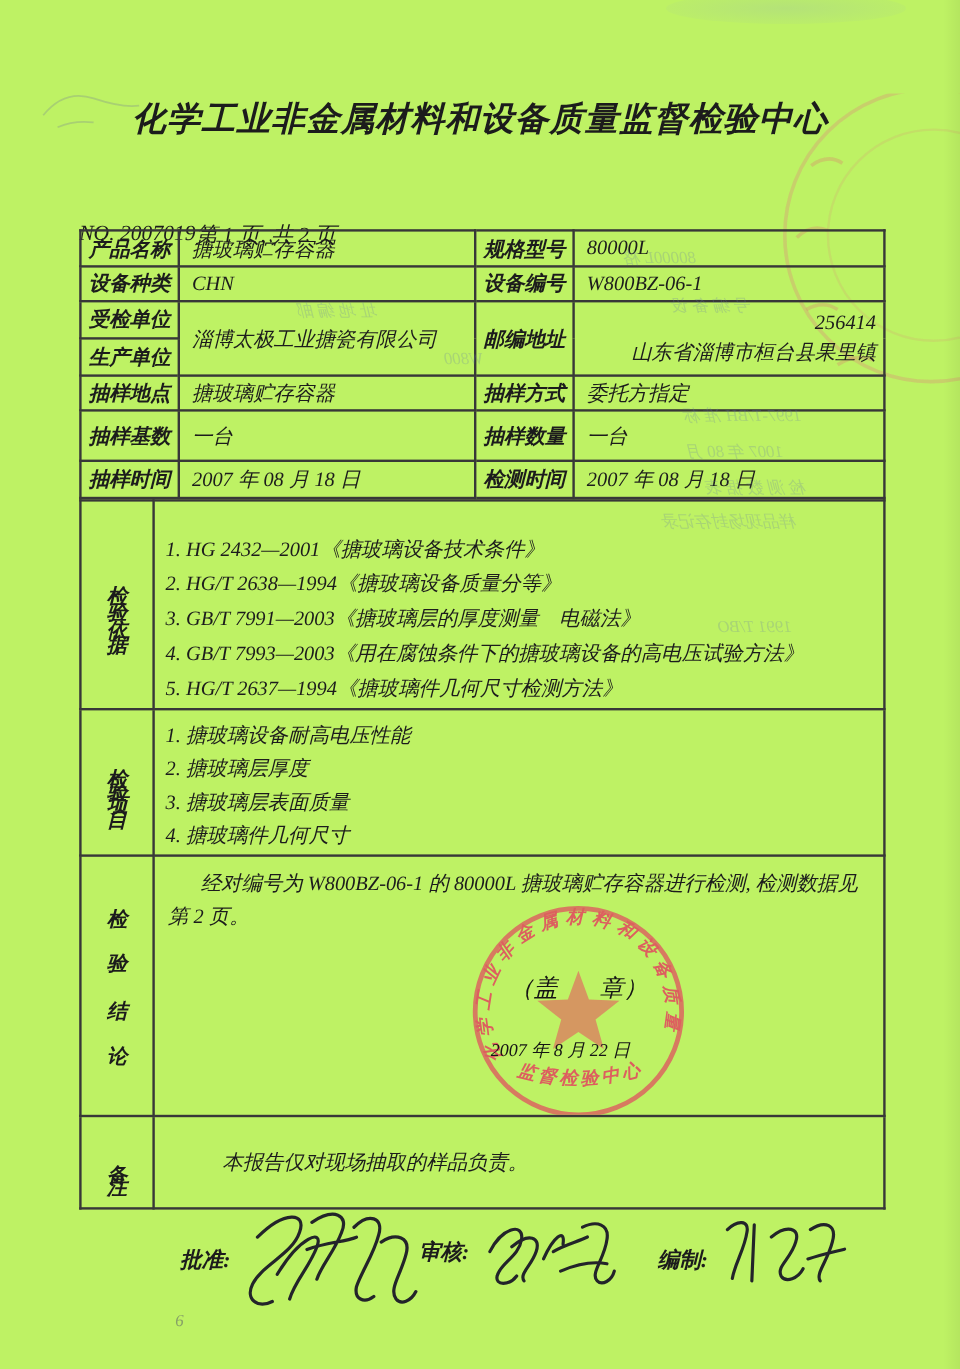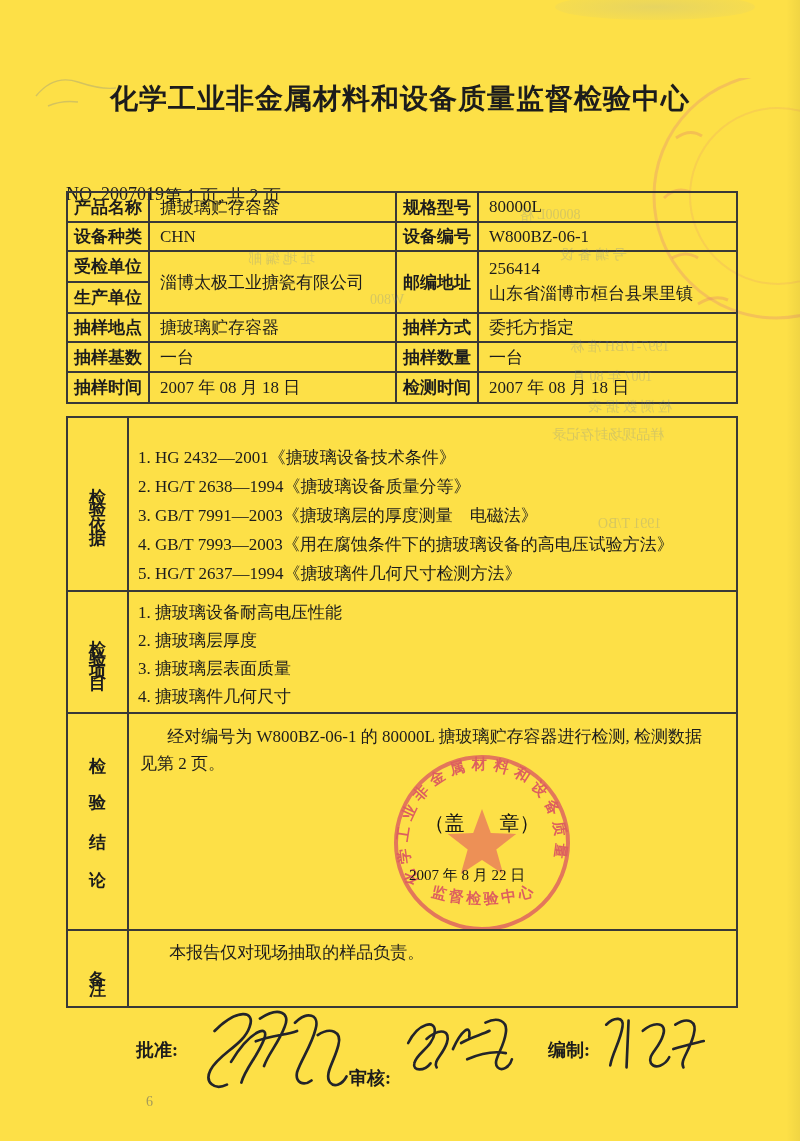--- a/index.html
+++ b/index.html
@@ -1,19 +1,20 @@
 <!DOCTYPE html>
 <html><head>
 <meta charset="utf-8">
 <style>
   html,body{margin:0;padding:0;background:#e9e9e9;}
   .page{
     position:relative;width:800px;height:1141px;margin:0 auto;
-    background:#fde047;overflow:hidden;color:#1c1c1c;
+    background:#bef264;overflow:hidden;color:#1c1c1c;
     font-family:"Liberation Serif","DejaVu Serif",serif;
+    font-style:italic;
   }
   .scan-shade{position:absolute;top:0;right:0;width:14px;height:100%;
     background:linear-gradient(to right,rgba(0,0,0,0),rgba(0,0,0,0.05));pointer-events:none;}
   .smudge{position:absolute;left:555px;top:-6px;width:200px;height:26px;border-radius:50%;
     background:radial-gradient(ellipse at center,rgba(140,165,200,0.20),rgba(140,165,200,0));}
   
   .org-title{position:absolute;top:80px;left:0;width:100%;text-align:center;
     font-family:"Liberation Sans","DejaVu Sans",sans-serif;font-weight:bold;
     font-size:28px;letter-spacing:1px;}
   .report-title{position:absolute;top:124px;left:0;width:100%;text-align:center;
@@ -24,33 +25,33 @@
   
   table{border-collapse:collapse;table-layout:fixed;position:absolute;left:66px;background:transparent;}
   td{border:2px solid #383838;font-size:17px;overflow:hidden;}
   .t-top{top:191px;width:670px;border-radius:14px;}
   .t-bot{top:416px;width:670px;}
   .lbl{
     text-align:center;vertical-align:middle;
     font-family:"Liberation Sans","DejaVu Sans",sans-serif;font-weight:bold;
   }
   .val{padding:2px 6px 2px 10px;vertical-align:middle;margin-left:48px;}
-  .val2l{line-height:1.45;}
+  .val2l{line-height:1.45;text-align:right;}
   .sec-lbl{text-align:center;vertical-align:middle;
     font-family:"Liberation Sans","DejaVu Sans",sans-serif;font-weight:bold;}
   .vtext{writing-mode:vertical-rl;text-orientation:upright;display:inline-block;}
   .ls-basis{letter-spacing:14px;}
   .ls-items{letter-spacing:12px;}
   .ls-concl{letter-spacing:38px;}
   .ls-remarks{letter-spacing:10px;}
   .sec-val{vertical-align:top;position:relative;}
   .list{padding:24px 8px 0 8px;line-height:29px;}
   .list2{padding:6px 8px 0 8px;line-height:28px;}
   .concl-text{margin:0;padding:8px 18px 0 10px;text-indent:1.6em;line-height:27px;}
-  .remarks-text{margin:0;padding:8px 18px 0 12px;text-indent:1.6em;line-height:26px;}
+  .remarks-text{margin:16px;padding:8px 18px 0 12px;text-indent:1.6em;line-height:26px;}
   
   .stamp{position:absolute;left:258px;top:34px;}
   .seal-note{position:absolute;left:268px;top:96px;width:170px;text-align:center;
     font-size:20px;word-spacing:30px;color:#151515;}
   .concl-date{position:absolute;left:280px;top:152px;font-size:15px;color:#151515;}
   
   .sig-label{position:absolute;font-size:18px;font-weight:bold;}
   .sig{position:absolute;}
   .sig path{fill:none;stroke:#23242a;stroke-width:2.6;stroke-linecap:round;stroke-linejoin:round;}
   
@@ -114,21 +115,21 @@
     </tr>
     <tr style="height:31px">
       <td class="lbl">生产单位</td>
     </tr>
     <tr style="height:29px">
       <td class="lbl">抽样地点</td>
       <td class="val">搪玻璃贮存容器</td>
       <td class="lbl">抽样方式</td>
       <td class="val">委托方指定</td>
     </tr>
-    <tr style="height:30px">
+    <tr style="height:42px">
       <td class="lbl">抽样基数</td>
       <td class="val">一台</td>
       <td class="lbl">抽样数量</td>
       <td class="val">一台</td>
     </tr>
     <tr style="height:31px">
       <td class="lbl">抽样时间</td>
       <td class="val">2007 年 08 月 18 日</td>
       <td class="lbl">检测时间</td>
       <td class="val">2007 年 08 月 18 日</td>
@@ -209,30 +210,30 @@
   <span class="ghost" style="left:520px;top:206px;">80000L 格</span>
   <span class="ghost" style="left:560px;top:246px;">号 编 备 设</span>
   <span class="ghost" style="left:248px;top:250px;">址 地 编 邮</span>
   <span class="ghost" style="left:370px;top:292px;">W800</span>
   <span class="ghost" style="left:570px;top:338px;">1997-T/BH 准 标</span>
   <span class="ghost" style="left:572px;top:368px;">1007 年 80 月</span>
   <span class="ghost" style="left:588px;top:398px;">检 测 数 据 表</span>
   <span class="ghost" style="left:552px;top:426px;">样品现场封存记录</span>
   <span class="ghost" style="left:598px;top:516px;">1991 T/BO</span>
 
-  <span class="sig-label" style="left:136px;top:1038px;">批准:</span>
+  <span class="sig-label" style="left:150px;top:1038px;">批准:</span>
   <svg class="sig" style="left:196px;top:1000px;" width="165" height="98" viewBox="0 0 160 95">
     <path d="M18,30 C40,8 58,10 52,26 C46,44 22,52 14,68 C8,80 18,88 30,82"></path>
     <path d="M34,60 C52,30 72,22 66,38 C60,54 48,66 44,80"></path>
     <path d="M62,18 C80,6 92,12 86,26 C80,42 70,52 66,64 M58,40 C74,34 88,34 98,30"></path>
     <path d="M96,22 C108,10 120,14 116,28 C112,44 102,58 98,70 C96,80 104,84 112,78"></path>
     <path d="M118,34 C130,26 142,30 138,44 C134,60 124,72 130,80 C134,85 142,82 146,74"></path>
   </svg>
 
-  <span class="sig-label" style="left:349px;top:1066px;">审核:</span>
+  <span class="sig-label" style="left:349px;top:1031px;">审核:</span>
   <svg class="sig" style="left:396px;top:1008px;" width="122" height="70" viewBox="0 0 120 68">
     <path d="M12,34 C22,14 40,10 38,24 C36,38 20,44 18,54 C16,62 28,62 34,54"></path>
     <path d="M30,30 C44,18 54,22 50,34 C46,46 36,52 40,58"></path>
     <path d="M56,40 C64,22 74,14 72,28 M64,34 C74,28 84,26 92,22"></path>
     <path d="M88,14 C100,8 110,12 108,24 C106,40 94,52 100,58 C104,62 112,58 114,50"></path>
     <path d="M70,50 C84,44 98,42 108,44"></path>
   </svg>
 
   <span class="sig-label" style="left:548px;top:1038px;">编制:</span>
   <svg class="sig" style="left:594px;top:1004px;" width="122" height="76" viewBox="0 0 120 74">

